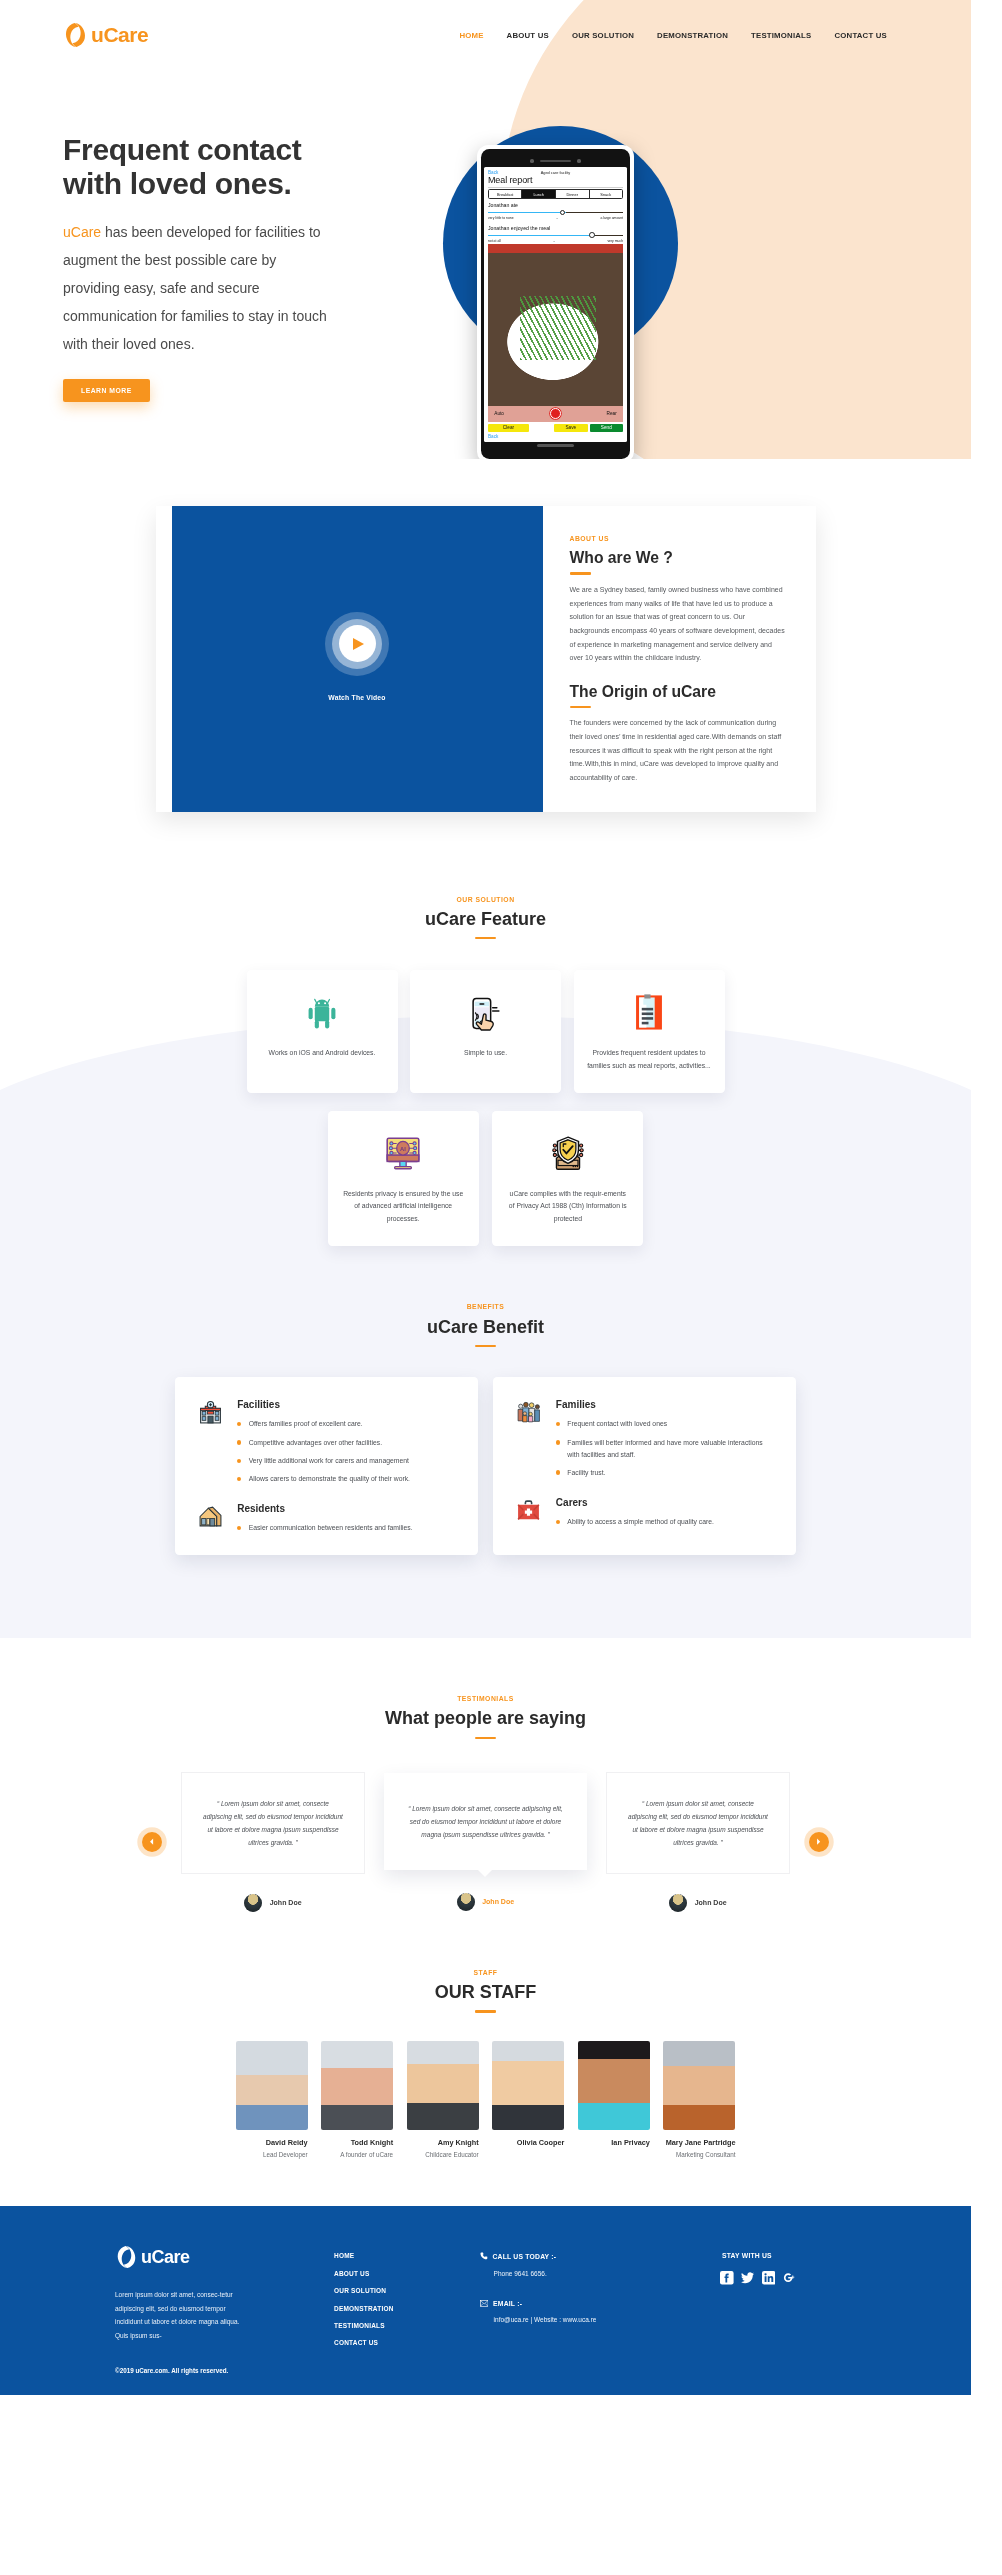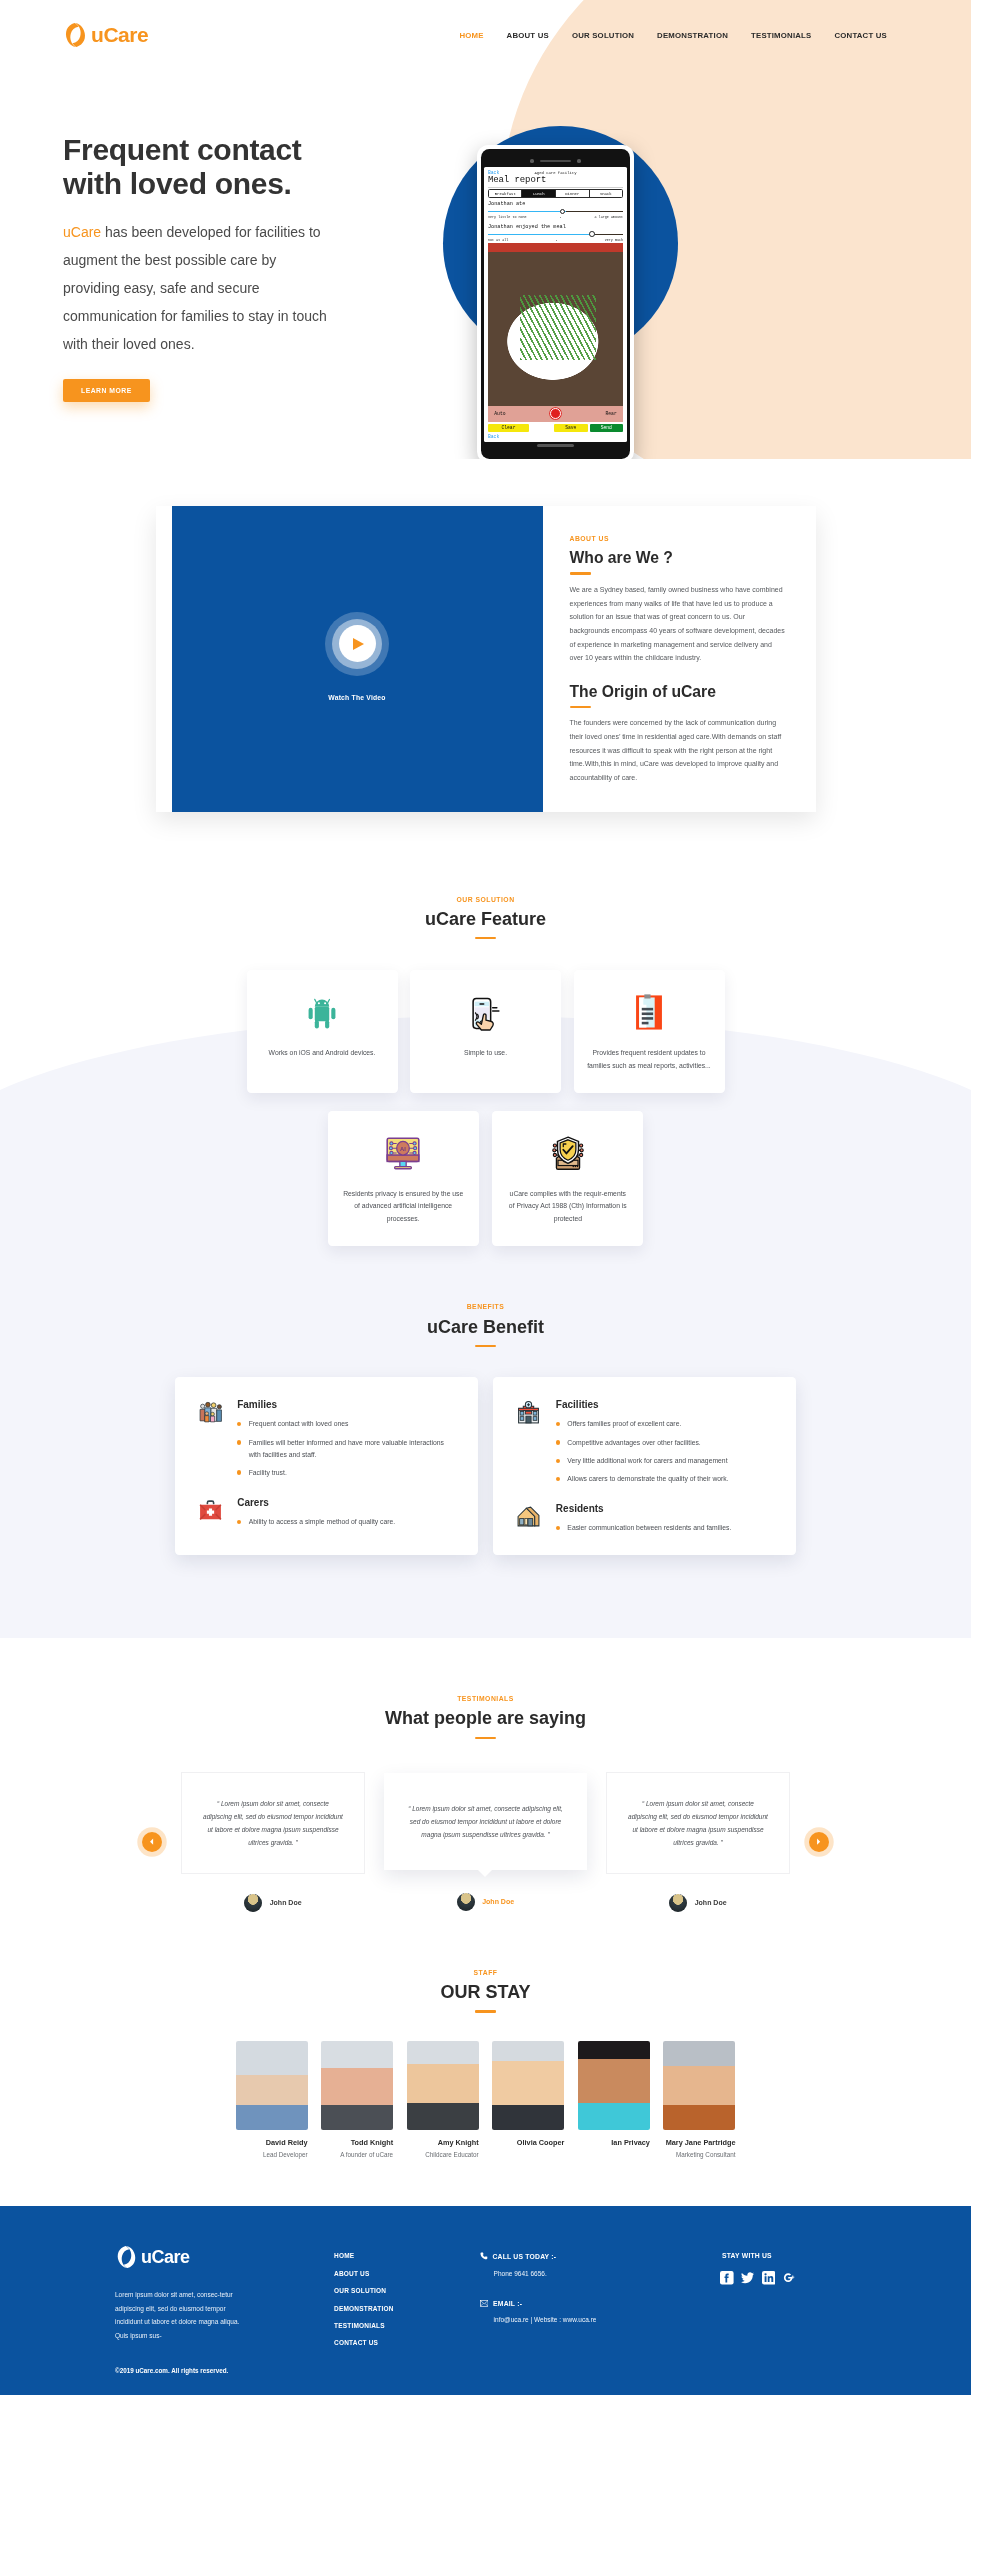--- a/index.html
+++ b/index.html
@@ -129,21 +129,20 @@
   .speaker { width: 31px; height: 2.6px; background:#4b4b4b; border-radius: 1.6px; }
   .screen {
     flex: 1;
     background: #ffffff;
     border-radius: 1.6px;
     padding: 3.1px 3.7px;
     font-size: 4.2px;
     color: #111;
     display: flex; flex-direction: column;
     overflow: hidden;
-    font-family: Liberation Mono, monospace;
   }
   .phone-bottom { height: 7.3px; display:flex;align-items:center;justify-content:center; }
   .homebar { width: 37px; height: 2.6px; background: #555; border-radius: 1.6px; }
 
   .scr-row1 { display:flex; align-items:center; position: relative; }
   .scr-back { color:#2ca0f2; font-size:4.7px; }
   .scr-fac { position:absolute; left:0; right:0; text-align:center; font-size:3.9px; color:#222; }
   .scr-title { font-size: 9px; font-weight: 400; margin-top: 0px; letter-spacing:-0.1px;}
   .scr-hr { height:0.5px; background:#cfcfcf; margin: 1.6px 0 2.1px; }
   .seg { display:flex; border:0.5px solid #2b2b2b; border-radius:1.6px; overflow:hidden; }
@@ -575,20 +574,66 @@
         <span class="eyebrow">BENEFITS</span>
         <h2 class="h2-center">uCare Benefit</h2>
         <div class="rule-center"></div>
       </div>
 
       <div class="benefit-row">
         <div class="bcard">
           <div class="bgroup">
             <div class="bicon">
               <svg width="25" height="23" viewBox="0 0 48 44">
+                <rect x="5" y="14" width="38" height="28" fill="#eceff1" stroke="#263238" stroke-width="2"></rect>
+                <rect x="14" y="10" width="20" height="8" fill="#f4513b" stroke="#263238" stroke-width="2"></rect>
+                <rect x="5" y="14" width="38" height="4" fill="#f4513b" stroke="#263238" stroke-width="1.6"></rect>
+                <circle cx="24" cy="7" r="6" fill="#cfe8f5" stroke="#263238" stroke-width="2"></circle>
+                <path d="M24 4 v6 M21 7 h6" stroke="#263238" stroke-width="2"></path>
+                <rect x="18" y="20" width="12" height="5" fill="#f4513b" stroke="#263238" stroke-width="1.6"></rect>
+                <rect x="8" y="20" width="7" height="7" fill="#7fb2d6" stroke="#263238" stroke-width="1.6"></rect>
+                <rect x="33" y="20" width="7" height="7" fill="#7fb2d6" stroke="#263238" stroke-width="1.6"></rect>
+                <rect x="8" y="30" width="7" height="7" fill="#7fb2d6" stroke="#263238" stroke-width="1.6"></rect>
+                <rect x="33" y="30" width="7" height="7" fill="#7fb2d6" stroke="#263238" stroke-width="1.6"></rect>
+                <rect x="19" y="29" width="10" height="13" fill="#455a64" stroke="#263238" stroke-width="1.6"></rect>
+              </svg>
+            </div>
+            <div class="bbody">
+              <div class="bttl">Facilities</div>
+              <ul class="blist">
+                <li>Offers families proof of excellent care.</li>
+                <li>Competitive advantages over other facilities.</li>
+                <li>Very little additional work for carers and management</li>
+                <li>Allows carers to demonstrate the quality of their work.</li>
+              </ul>
+            </div>
+          </div>
+          <div class="bgroup">
+            <div class="bicon">
+              <svg width="25" height="23" viewBox="0 0 48 44">
+                <path d="M4 22 L20 6 L36 22 v18 H4 z" fill="#f5c77e" stroke="#263238" stroke-width="2"></path>
+                <path d="M20 6 L36 22 v18 h8 V20 L28 4 z" fill="#e8b268" stroke="#263238" stroke-width="2"></path>
+                <rect x="7" y="26" width="8" height="12" fill="#8fb0c4" stroke="#263238" stroke-width="1.6"></rect>
+                <rect x="23" y="26" width="9" height="14" fill="#6e8a9b" stroke="#263238" stroke-width="1.6"></rect>
+                <rect x="17" y="26" width="5" height="12" fill="#f8e0b0" stroke="#263238" stroke-width="1.4"></rect>
+              </svg>
+            </div>
+            <div class="bbody">
+              <div class="bttl">Residents</div>
+              <ul class="blist">
+                <li>Easier communication between residents and families.</li>
+              </ul>
+            </div>
+          </div>
+        </div>
+
+        <div class="bcard">
+          <div class="bgroup">
+            <div class="bicon">
+              <svg width="25" height="23" viewBox="0 0 48 44">
                 <circle cx="9" cy="10" r="4" fill="#e0e0e0" stroke="#263238" stroke-width="1.4"></circle>
                 <path d="M4 16 h10 v22 H4 z" fill="#c8745a" stroke="#263238" stroke-width="1.4"></path>
                 <circle cx="19" cy="7" r="4.5" fill="#8d5524" stroke="#263238" stroke-width="1.4"></circle>
                 <path d="M13 13 h12 v26 h-12 z" fill="#7fb0d6" stroke="#263238" stroke-width="1.4"></path>
                 <circle cx="30" cy="8" r="4.5" fill="#f2d06b" stroke="#263238" stroke-width="1.4"></circle>
                 <path d="M25 14 h11 v25 h-11 z" fill="#e6e6e6" stroke="#263238" stroke-width="1.4"></path>
                 <circle cx="41" cy="11" r="4" fill="#6d4c33" stroke="#263238" stroke-width="1.4"></circle>
                 <path d="M36 17 h9 v22 h-9 z" fill="#5a8fb5" stroke="#263238" stroke-width="1.4"></path>
                 <circle cx="17" cy="24" r="3.4" fill="#f0b27a" stroke="#263238" stroke-width="1.3"></circle>
                 <path d="M13 28 h8 v12 h-8 z" fill="#ef8b3c" stroke="#263238" stroke-width="1.3"></path>
@@ -615,66 +660,20 @@
               </svg>
             </div>
             <div class="bbody">
               <div class="bttl">Carers</div>
               <ul class="blist">
                 <li>Ability to access a simple method of quality care.</li>
               </ul>
             </div>
           </div>
         </div>
-
-        <div class="bcard">
-          <div class="bgroup">
-            <div class="bicon">
-              <svg width="25" height="23" viewBox="0 0 48 44">
-                <rect x="5" y="14" width="38" height="28" fill="#eceff1" stroke="#263238" stroke-width="2"></rect>
-                <rect x="14" y="10" width="20" height="8" fill="#f4513b" stroke="#263238" stroke-width="2"></rect>
-                <rect x="5" y="14" width="38" height="4" fill="#f4513b" stroke="#263238" stroke-width="1.6"></rect>
-                <circle cx="24" cy="7" r="6" fill="#cfe8f5" stroke="#263238" stroke-width="2"></circle>
-                <path d="M24 4 v6 M21 7 h6" stroke="#263238" stroke-width="2"></path>
-                <rect x="18" y="20" width="12" height="5" fill="#f4513b" stroke="#263238" stroke-width="1.6"></rect>
-                <rect x="8" y="20" width="7" height="7" fill="#7fb2d6" stroke="#263238" stroke-width="1.6"></rect>
-                <rect x="33" y="20" width="7" height="7" fill="#7fb2d6" stroke="#263238" stroke-width="1.6"></rect>
-                <rect x="8" y="30" width="7" height="7" fill="#7fb2d6" stroke="#263238" stroke-width="1.6"></rect>
-                <rect x="33" y="30" width="7" height="7" fill="#7fb2d6" stroke="#263238" stroke-width="1.6"></rect>
-                <rect x="19" y="29" width="10" height="13" fill="#455a64" stroke="#263238" stroke-width="1.6"></rect>
-              </svg>
-            </div>
-            <div class="bbody">
-              <div class="bttl">Facilities</div>
-              <ul class="blist">
-                <li>Offers families proof of excellent care.</li>
-                <li>Competitive advantages over other facilities.</li>
-                <li>Very little additional work for carers and management</li>
-                <li>Allows carers to demonstrate the quality of their work.</li>
-              </ul>
-            </div>
-          </div>
-          <div class="bgroup">
-            <div class="bicon">
-              <svg width="25" height="23" viewBox="0 0 48 44">
-                <path d="M4 22 L20 6 L36 22 v18 H4 z" fill="#f5c77e" stroke="#263238" stroke-width="2"></path>
-                <path d="M20 6 L36 22 v18 h8 V20 L28 4 z" fill="#e8b268" stroke="#263238" stroke-width="2"></path>
-                <rect x="7" y="26" width="8" height="12" fill="#8fb0c4" stroke="#263238" stroke-width="1.6"></rect>
-                <rect x="23" y="26" width="9" height="14" fill="#6e8a9b" stroke="#263238" stroke-width="1.6"></rect>
-                <rect x="17" y="26" width="5" height="12" fill="#f8e0b0" stroke="#263238" stroke-width="1.4"></rect>
-              </svg>
-            </div>
-            <div class="bbody">
-              <div class="bttl">Residents</div>
-              <ul class="blist">
-                <li>Easier communication between residents and families.</li>
-              </ul>
-            </div>
-          </div>
-        </div>
       </div>
     </div>
   </section>
 
   <section class="testi-section">
     <div class="center-head">
       <span class="eyebrow">TESTIMONIALS</span>
       <h2 class="h2-center">What people are saying</h2>
       <div class="rule-center"></div>
     </div>
@@ -714,21 +713,21 @@
         <svg width="5.2" height="7.3" viewBox="0 0 10 14">
             <path d="M2 1 L8 7 L2 13 Z" fill="#ffffff"></path>
           </svg>
       </div>
     </div>
   </section>
 
   <section class="team-section">
     <div class="center-head">
       <span class="eyebrow">STAFF</span>
-      <h2 class="h2-center">OUR STAY</h2>
+      <h2 class="h2-center">OUR STAFF</h2>
       <div class="rule-center"></div>
     </div>
 
     <div class="team-row">
       <div class="member">
         <div class="photo" style="background:linear-gradient(180deg,#d4dae0 0 38%,#e7c9ae 38% 72%,#6f93bd 72% 100%)"></div>
         <div class="m-name">David Reidy</div>
         <div class="m-role">Lead Developer</div>
       </div>
       <div class="member">

